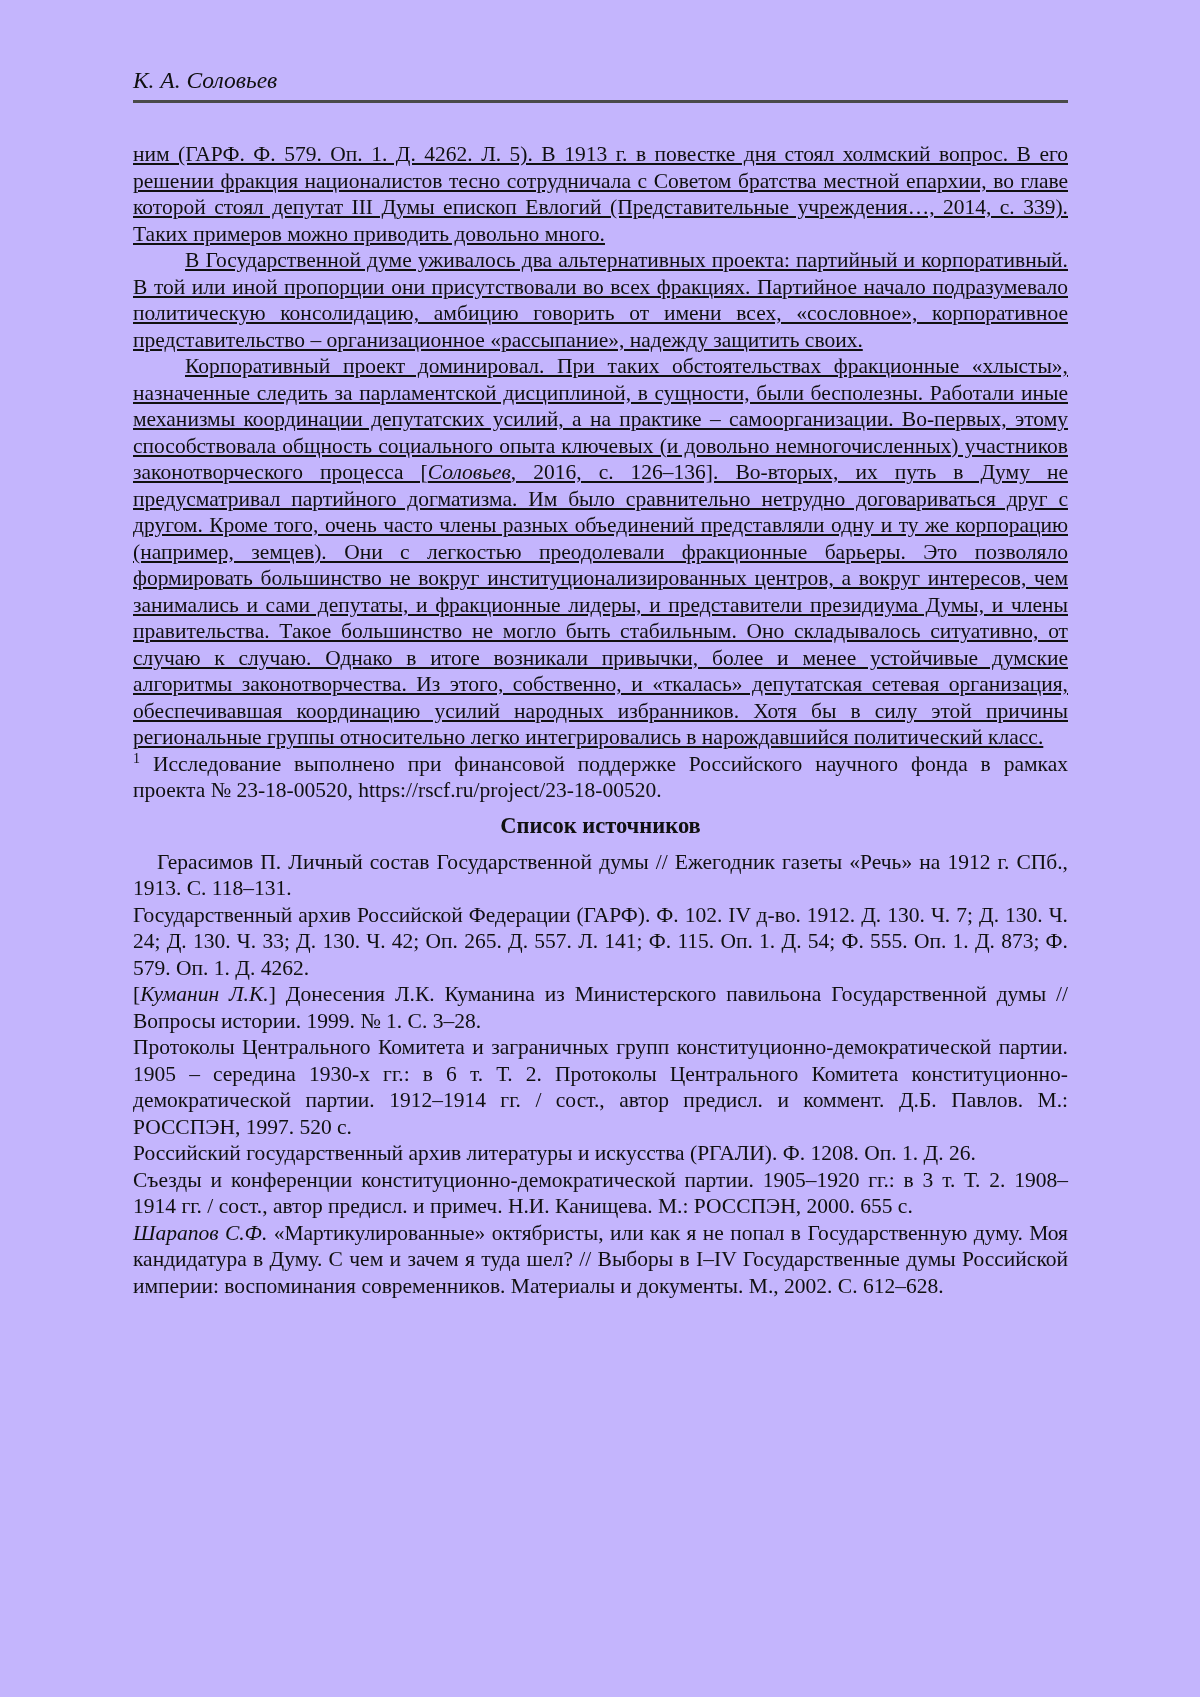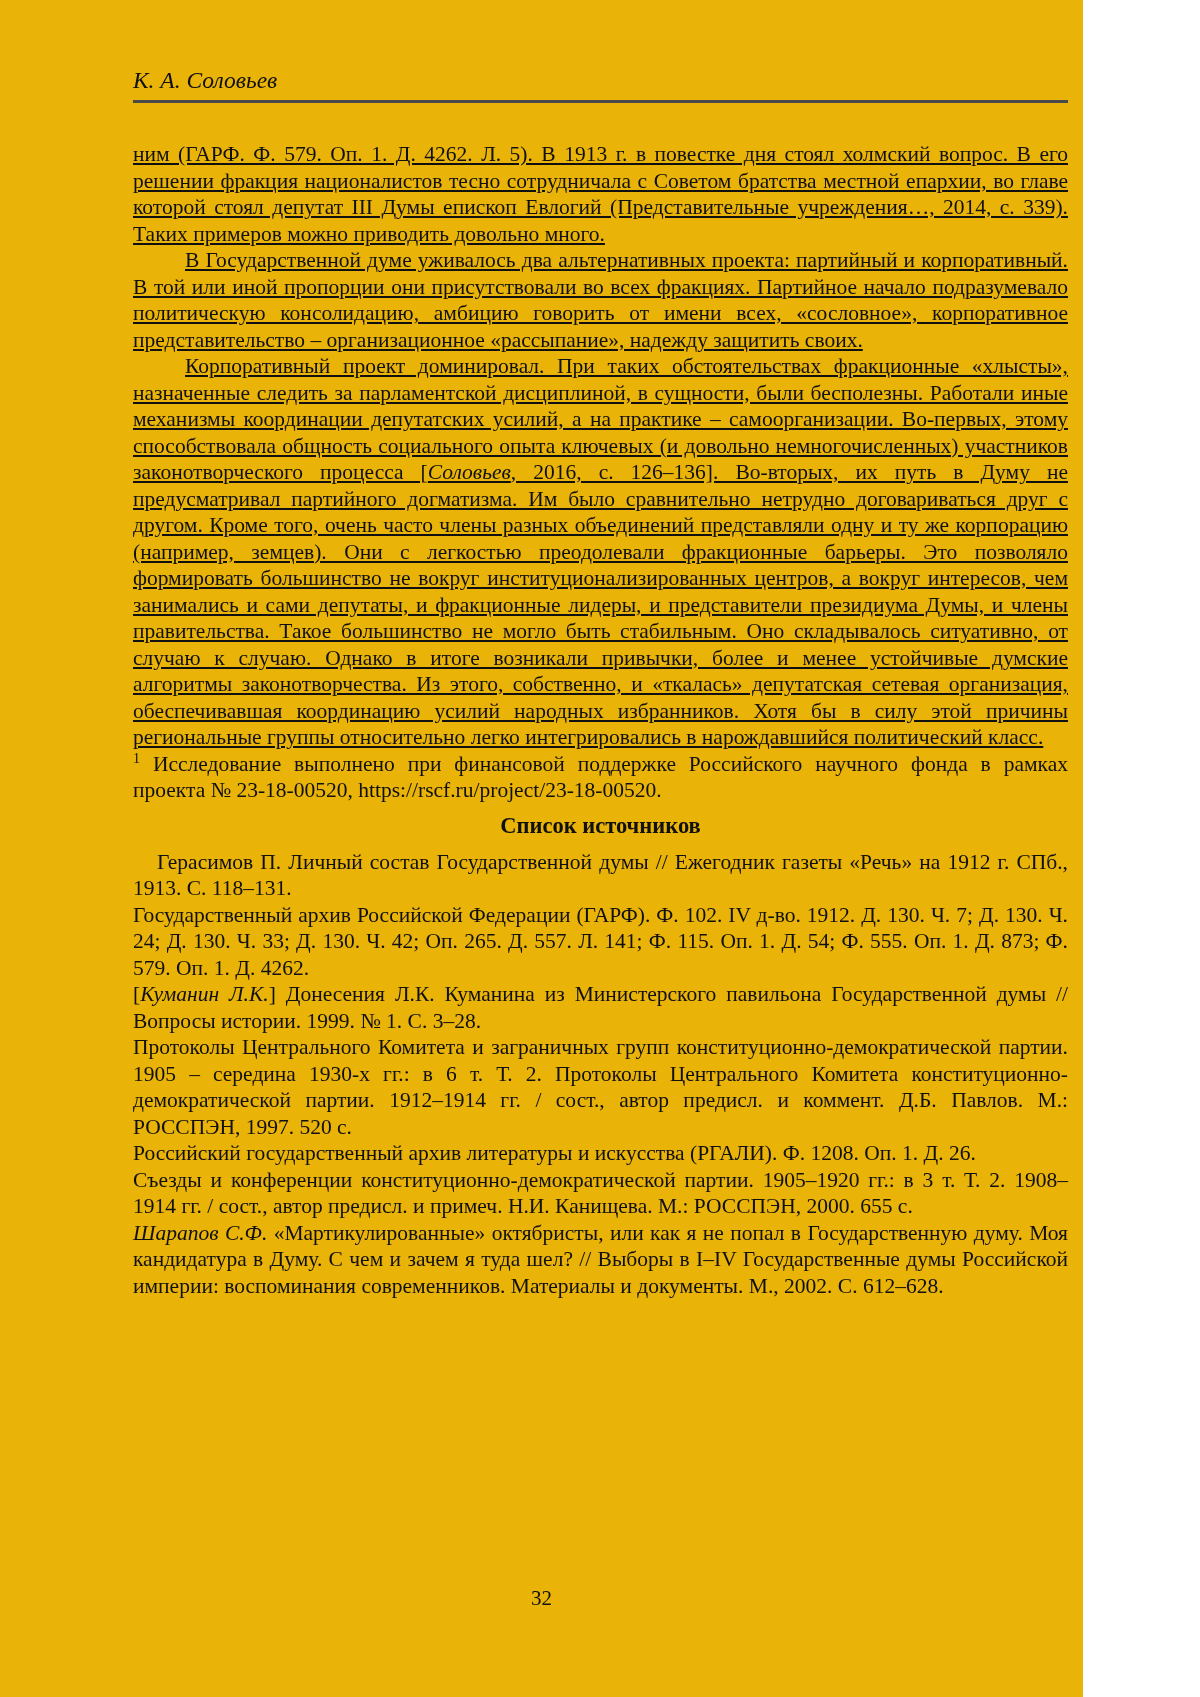--- a/index.html
+++ b/index.html
@@ -2,21 +2,21 @@
 <html lang="ru"><head>
 <meta charset="utf-8">
 <style>
   html, body { margin: 0; padding: 0; }
   body {
     width: 1200px; height: 1697px;
     background: #ffffff;
     color: #101010;
     font-family: "Liberation Serif", "DejaVu Serif", serif;
   }
-  .page { position: relative; width: 1083px; height: 1697px; overflow: hidden; background: #eab308; }
+  .page { position: relative; width: 1200px; height: 1697px; overflow: hidden; background: #c4b5fd; }
   .content { position: absolute; left: 133px; width: 935px; top: 0; }
 
   .running-header {
     margin-top: 66px;
     font-style: italic;
     font-size: 23.5px;
     line-height: 28px;
   }
   .header-rule { margin-top: 6px; height: 3px; background: #4a4a4a; }
 
@@ -77,14 +77,13 @@
         <p class="body-par"><span>Государственный архив Российской Федерации (ГАРФ). Ф. 102. IV д-во. 1912. Д. 130. Ч. 7; Д. 130. Ч. 24; Д. 130. Ч. 33; Д. 130. Ч. 42; Оп. 265. Д. 557. Л. 141; Ф. 115. Оп. 1. Д. 54; Ф. 555. Оп. 1. Д. 873; Ф. 579. Оп. 1. Д. 4262.</span></p>
         <p class="body-par"><span>[</span><span style="font-style: italic;">Куманин Л.К.</span><span>] Донесения Л.К. Куманина из Министерского павильона Государственной думы // Вопросы истории. 1999. № 1. С. 3–28.</span></p>
         <p class="body-par"><span>Протоколы Центрального Комитета и заграничных групп конституционно-демократической партии. 1905 – середина 1930-х гг.: в 6 т. Т. 2. Протоколы Центрального Комитета конституционно-демократической партии. 1912–1914 гг. / сост., автор предисл. и коммент. Д.Б. Павлов. М.: РОССПЭН, 1997. 520 с.</span></p>
         <p class="body-par"><span>Российский государственный архив литературы и искусства (РГАЛИ).  Ф. 1208. Оп. 1. Д. 26.</span></p>
         <p class="body-par"><span>Съезды и конференции конституционно-демократической партии. 1905–1920 гг.:  в 3 т.  Т. 2. 1908–1914 гг. / сост., автор предисл. и примеч. Н.И. Канищева. М.: РОССПЭН, 2000. 655 с.</span></p>
         <p class="body-par"><span style="font-style: italic;">Шарапов С.Ф.</span><span> «Мартикулированные» октябристы, или как я не попал в Государственную думу. Моя кандидатура в Думу. С чем и зачем я туда шел? // Выборы в I–IV Государственные думы Российской империи: воспоминания современников. Материалы и документы. М., 2002. С. 612–628.</span></p>
       </div>
 
   </div>
 
-  <div class="page-number">32</div>
 </div>
 
 </body></html>

